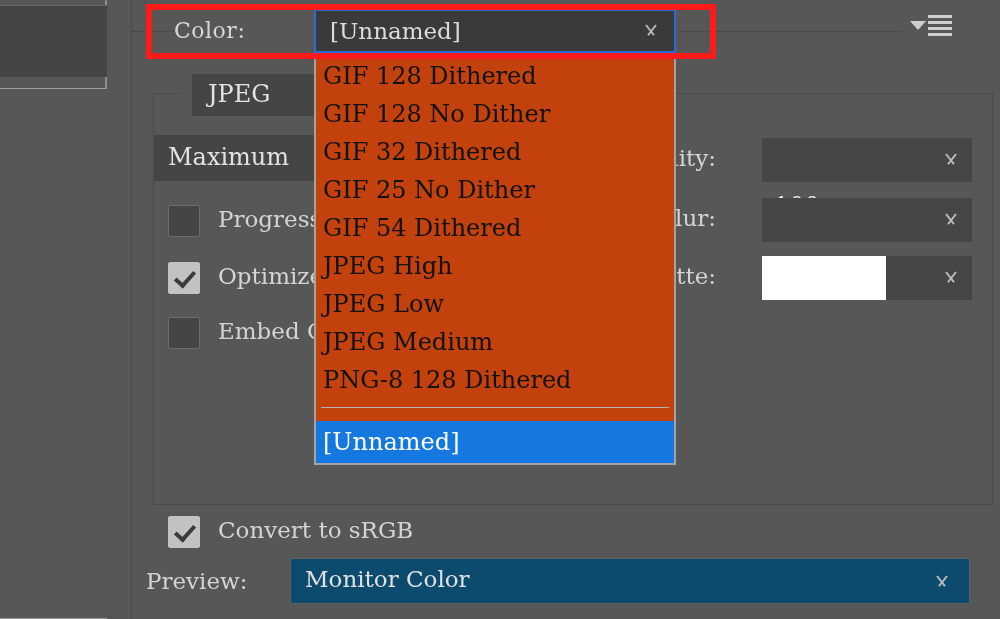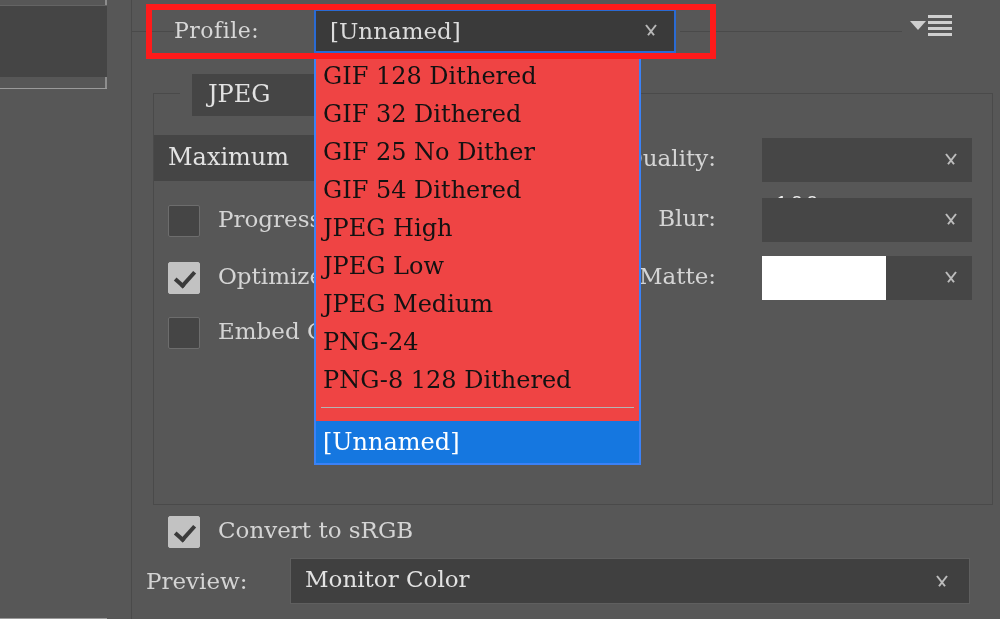--- a/index.html
+++ b/index.html
@@ -294,40 +294,40 @@
     position: absolute;
     left: 14px; top: 568px;
     font-size: 23px;
     color: #d4d4d4;
     text-align: right;
   }
   .preview-combo {
     position: absolute;
     left: 158px; top: 558px;
     width: 680px; height: 46px;
-    background: #404040;
+    background: #0c4a6e;
     border: 1px solid #5f5f5f;
     box-sizing: border-box;
   }
   .preview-combo .t {
     position: absolute;
     left: 14px; top: 7px;
     font-size: 23px;
     color: #e2e2e2;
     white-space: nowrap;
   }
   .preview-combo .nf-caret { right: 18px; top: 17px; }
 
   
   .dropdown {
     position: absolute;
     left: 314px; top: 55px;
-    width: 327px;
-    background: #ef4444;
-    border: 2px solid #3b82f6;
+    width: 362px;
+    background: #c2410c;
+    border: 2px solid #a3a3a3;
     box-sizing: border-box;
     z-index: 30;
   }
   .dd-item {
     height: 38px;
     line-height: 38px;
     padding-left: 7px;
     font-size: 24px;
     color: #121212;
     white-space: nowrap;
@@ -363,21 +363,21 @@
   <div class="panel-gap-line"></div>
 
   <div class="main-panel">
 
     <div class="group-box"></div>
     <div class="group-box-title-gap"></div>
 
     <div class="preset-row">
       <div class="preset-rule-left"></div>
       <div class="preset-rule-right"></div>
-      <div class="preset-label">Profile:</div>
+      <div class="preset-label">Color:</div>
       <div class="preset-combo">
         <div class="preset-combo-text">[Unnamed]</div>
         <div class="combo-caret"></div>
       </div>
     </div>
 
     <div class="panel-menu">
       <span class="tri"></span>
       <span class="lines">
           <i></i>
@@ -446,27 +446,27 @@
     <div class="preview-label">Preview:</div>
     <div class="preview-combo">
       <span class="t">Monitor Color</span>
       <span class="nf-caret"></span>
     </div>
 
   </div>
 
   <div class="dropdown" id="dropdown-list">
       <div class="dd-item">GIF 128 Dithered</div>
+      <div class="dd-item">GIF 128 No Dither</div>
       <div class="dd-item">GIF 32 Dithered</div>
       <div class="dd-item">GIF 25 No Dither</div>
       <div class="dd-item">GIF 54 Dithered</div>
       <div class="dd-item">JPEG High</div>
       <div class="dd-item">JPEG Low</div>
       <div class="dd-item">JPEG Medium</div>
-      <div class="dd-item">PNG-24</div>
       <div class="dd-item">PNG-8 128 Dithered</div>
       <div class="dd-sep-wrap">
         <div class="dd-sep"></div>
       </div>
       <div class="dd-item selected">[Unnamed]</div>
     </div>
 
   <div class="red-box"></div>
 
 </div>

